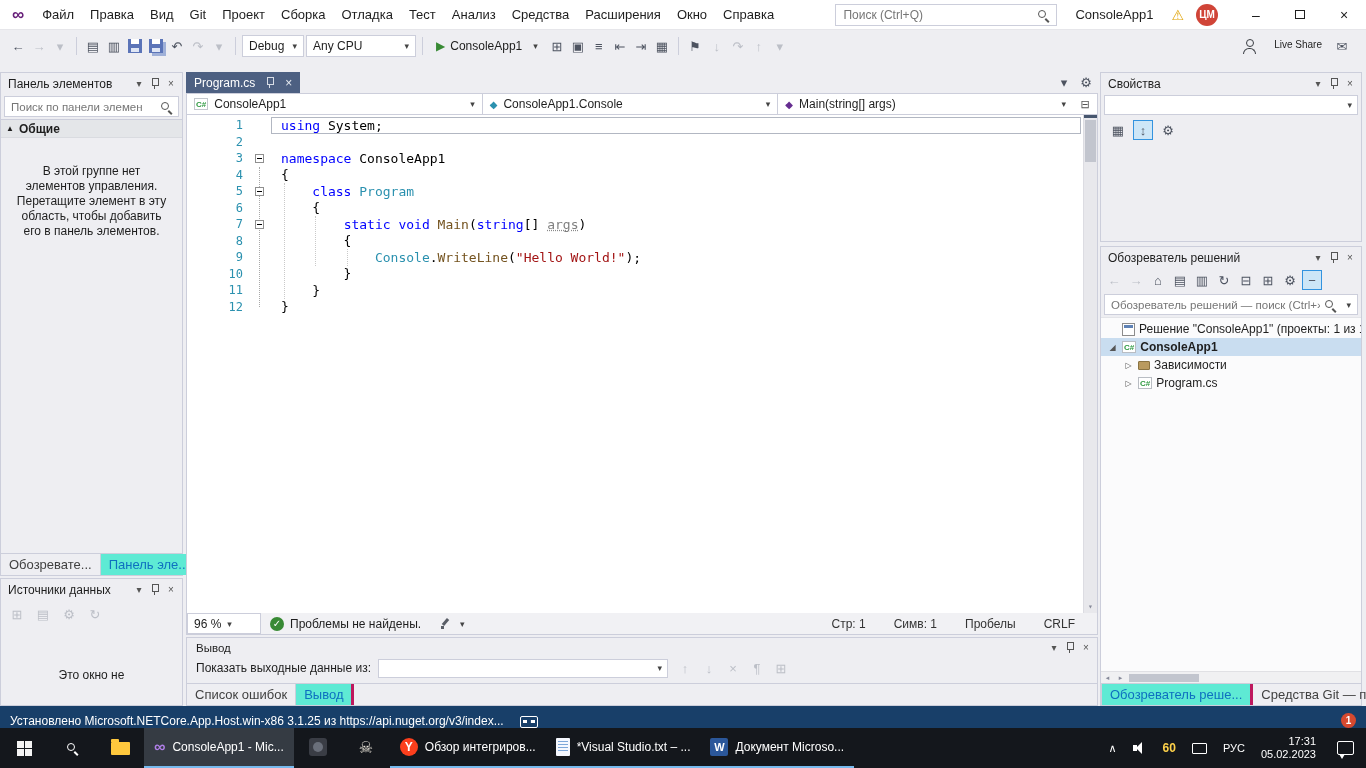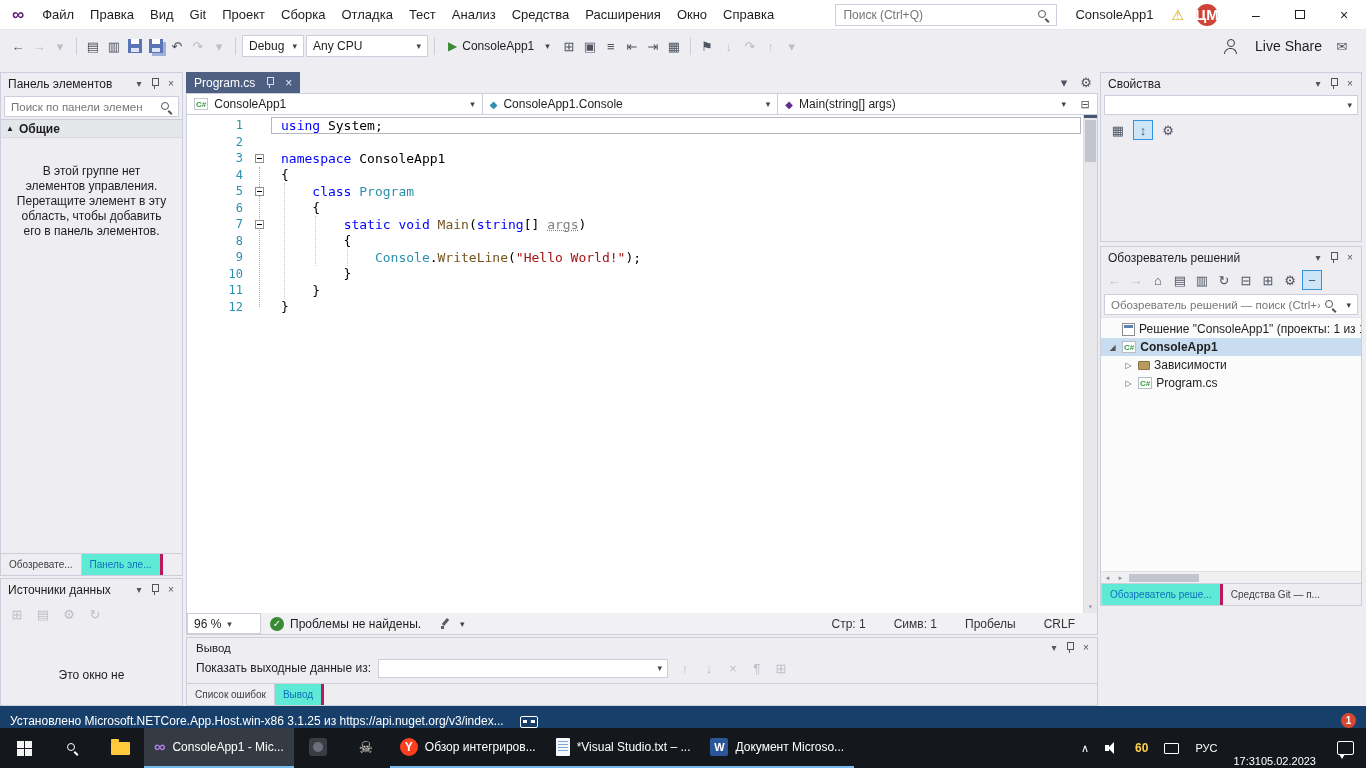--- a/index.html
+++ b/index.html
@@ -7,62 +7,62 @@
 body{font-family:"Liberation Sans",sans-serif;font-size:12px;color:#1e1e1e;background:#eeeef2;position:relative}
 
 
 #titlebar{position:absolute;left:0;top:0;width:1366px;height:30px;background:#fff;display:flex;align-items:center;border-bottom:1px solid #e6e6ea}
 #vs-logo{font-size:17px;font-weight:bold;font-style:italic;color:#68217a;padding:0 10px 0 12px}
 .menu-item{padding:5px 8px;font-size:13px;white-space:nowrap}
 #title-search{margin-left:auto;width:222px;height:22px;border:1px solid #cccedb;background:#fff;display:flex;align-items:center;padding:0 7px;color:#767676}
 #title-search .ph{flex:1;font-size:12px}
 #window-title{font-size:13px;margin:0 18px;white-space:nowrap}
 #warning-icon{color:#dfa100;font-size:14px;margin-right:12px}
-#avatar{width:22px;height:22px;border-radius:50%;background:#d04437;color:#fff;font-size:15px;font-weight:bold;display:flex;align-items:center;justify-content:center;margin-right:16px;flex:none}
+#avatar{width:22px;height:22px;border-radius:50%;background:#d04437;color:#fff;font-size:10px;font-weight:bold;display:flex;align-items:center;justify-content:center;margin-right:16px;flex:none}
 .winbtn{width:44px;height:30px;display:flex;align-items:center;justify-content:center;font-size:14px;color:#1e1e1e}
 .maxbox{width:10px;height:9px;border:1px solid #1e1e1e;display:inline-block}
 
 
 #toolbar{position:absolute;left:0;top:30px;width:1366px;height:32px;display:flex;align-items:center;padding-left:8px;gap:2px;background:#eeeef2}
 .tbi{min-width:20px;height:20px;display:flex;align-items:center;justify-content:center;font-size:13px;color:#4d5360}
 .tbi.dis{color:#bcbfc7}
 .tbi.toggled{border:1px solid #3393df;background:#cde6f7}
 .tbsep{width:1px;height:18px;background:#cccedb;margin:0 4px;flex:none}
 .combo{height:22px;background:#fff;border:1px solid #cccedb;display:flex;align-items:center;padding:0 6px;font-size:12px}
 .combo .cv{flex:1;white-space:nowrap;overflow:hidden}
 .chev{color:#444;font-size:9px;margin-left:6px}
 #combo-config{width:62px}
-#combo-platform{width:122px}
+#combo-platform{width:110px}
 #run-button{display:flex;align-items:center;gap:5px;padding:0 7px;height:24px}
 #run-button .playicon{color:#388a34;font-size:12px}
 .shape-floppy{width:14px;height:14px;background:#5b74b8;position:relative;margin:3px}
 .shape-floppy::before{content:"";position:absolute;left:3px;top:0;width:8px;height:5px;background:#fff}
 .shape-floppy::after{content:"";position:absolute;left:3px;bottom:1px;width:8px;height:4px;background:#dfe6f5}
 .shape-floppy2{box-shadow:3px 3px 0 #9fb0d8}
 #toolbar-right{margin-left:auto;display:flex;align-items:center;gap:10px;padding-right:14px}
-#live-share{display:flex;align-items:center;gap:18px;font-size:14px}
+#live-share{display:flex;align-items:flex-start;gap:18px;font-size:10px}
 .person-icon{position:relative;width:15px;height:15px}
 .person-icon::before{content:"";position:absolute;left:5px;top:0;width:6px;height:6px;border-radius:50%;border:1.5px solid #3b3e44}
 .person-icon::after{content:"";position:absolute;left:2px;bottom:0;width:11px;height:5px;border-radius:6px 6px 0 0;border:1.5px solid #3b3e44;border-bottom:none}
 
 
 .panel{position:absolute;background:#eeeef2;border:1px solid #cccedb}
 .phead{height:21px;display:flex;align-items:center;padding:0 3px 0 7px;font-size:12px}
 .phead .ptitle{flex:1;white-space:nowrap;overflow:hidden}
 .hic{width:16px;height:16px;display:flex;align-items:center;justify-content:center;color:#555;font-size:10px;flex:none}
 .pinicon{position:relative;width:12px;height:13px}
 .pinicon::before{content:"";position:absolute;left:3px;top:1px;width:5px;height:6px;border:1px solid #555}
 .pinicon::after{content:"";position:absolute;left:5px;top:8px;height:4px;border-left:1px solid #555}
 .searchbox{height:21px;background:#fff;border:1px solid #cccedb;display:flex;align-items:center;margin:2px 3px;padding:0 6px;color:#767676;font-size:11.5px;gap:4px}
 .searchbox .ph{flex:1;white-space:nowrap;overflow:hidden}
 .magicon{position:relative;width:12px;height:12px;flex:none}
 .magicon::before{content:"";position:absolute;left:1px;top:1px;width:6px;height:6px;border:1.5px solid #555;border-radius:50%}
 .magicon::after{content:"";position:absolute;left:9px;top:9px;width:5px;height:1.5px;background:#555;transform:rotate(45deg);transform-origin:left top}
 .wtabs{margin-top:auto;display:flex;height:22px;border-top:1px solid #cccedb;background:#eeeef2}
-.wtab{padding:0 8px;display:flex;align-items:center;font-size:10px;color:#414141;white-space:nowrap}
+.wtab{padding:0 8px;display:flex;align-items:center;font-size:13px;color:#414141;white-space:nowrap}
 .wtab.active{background:#5eead4;color:#0e70c0;border-left:1px solid #cccedb;border-right:3px solid #be185d}
 
 
 #toolbox{left:0;top:72px;width:183px;height:504px;display:flex;flex-direction:column}
 .group-header{height:19px;background:#e4e6e9;display:flex;align-items:center;gap:5px;padding:0 5px;font-weight:bold;border-top:1px solid #cccedb;border-bottom:1px solid #d9dbe0;font-size:12px}
 .group-header .tri{font-size:8px;color:#1e1e1e}
 #toolbox .empty-text{padding:26px 14px;text-align:center;line-height:15px}
 #data-sources{left:0;top:578px;width:183px;height:128px;display:flex;flex-direction:column}
 #ds-icons{display:flex;gap:6px;padding:4px 6px}
 #data-sources .empty-text{text-align:center;margin-top:40px}
@@ -120,21 +120,21 @@
 #output-combo .cv{flex:1}
 #output-icons{display:flex;gap:4px}
 
 
 #properties{left:1100px;top:72px;width:262px;height:170px;display:flex;flex-direction:column}
 #prop-combo{height:20px;background:#fff;border:1px solid #cccedb;margin:1px 3px;display:flex;align-items:center;padding:0 5px}
 #prop-combo .cv{flex:1}
 #prop-icons{display:flex;gap:5px;padding:4px 7px}
 
 
-#solution-explorer{left:1100px;top:246px;width:262px;height:360px;display:flex;flex-direction:column}
+#solution-explorer{left:1100px;top:246px;width:262px;height:460px;display:flex;flex-direction:column}
 #se-toolbar{display:flex;align-items:center;gap:2px;padding:2px 3px}
 #se-tree{flex:1;background:#fbfbfc;border-top:1px solid #e3e4e8;overflow:hidden;padding-top:2px}
 .trow{height:18px;display:flex;align-items:center;gap:4px;font-size:12px;white-space:nowrap;overflow:hidden}
 .trow.sel{background:#c9ddf0}
 .expander{width:11px;font-size:8px;color:#555;text-align:center;flex:none}
 .tlabel.b{font-weight:bold}
 .ticon{flex:none;display:flex;align-items:center;justify-content:center}
 .ticon.solution{width:13px;height:13px;border:1px solid #8c8c8c;background:#fff;position:relative}
 .ticon.solution::after{content:"";position:absolute;left:1px;top:1px;right:1px;height:3px;background:#5f82b5}
 .ticon.csproj,.ticon.csfile{font-size:8px;font-weight:bold;color:#2e9940;border:1px solid #b9bdc3;background:#fff;height:12px;padding:0 1px}
@@ -165,21 +165,21 @@
 .tkicon.yandex{width:18px;height:18px;border-radius:50%;background:#fc3f1d;color:#fff;font-weight:bold;font-size:12px}
 .tkicon.word{width:18px;height:18px;background:#2b579a;color:#fff;font-weight:bold;font-size:11px;border-radius:2px}
 .tkicon.skull{color:#e8e3d8;font-size:16px}
 .tkicon.game{width:18px;height:18px;border-radius:3px;background:#3a3d45;position:relative}
 .tkicon.game::after{content:"";position:absolute;left:4px;top:4px;width:10px;height:10px;border-radius:50%;background:#6a6f7a}
 .tkicon.notepad{width:14px;height:18px;background:#f5f8ff;border-radius:1px;position:relative}
 .tkicon.notepad::after{content:"";position:absolute;left:2px;top:3px;right:2px;border-top:1px solid #7da7d9;box-shadow:0 3px 0 #7da7d9,0 6px 0 #7da7d9,0 9px 0 #7da7d9}
 #tray{margin-left:auto;display:flex;align-items:center}
 .tray-item{height:40px;display:flex;align-items:center;justify-content:center;padding:0 8px;font-size:11px;flex-direction:row}
 #tray-batt{color:#ffd24a;font-weight:bold;font-size:12px}
-#tray-clock{flex-direction:row;line-height:13px;text-align:right;align-items:flex-end}
+#tray-clock{flex-direction:column;line-height:13px;text-align:right;align-items:flex-end}
 .speaker{position:relative;width:14px;height:12px}
 .speaker::before{content:"";position:absolute;left:0;top:3px;width:4px;height:6px;background:#fff}
 .speaker::after{content:"";position:absolute;left:3px;top:0;border-top:6px solid transparent;border-bottom:6px solid transparent;border-right:6px solid #fff}
 .monitor{width:15px;height:11px;border:1.5px solid #fff;border-radius:1px}
 .bubble{width:17px;height:14px;border:1.5px solid #fff;border-radius:2px;position:relative}
 .bubble::after{content:"";position:absolute;left:1px;bottom:-5px;border-left:3px solid transparent;border-right:3px solid transparent;border-top:5px solid #fff}
 </style>
 </head>
 <body>
 

